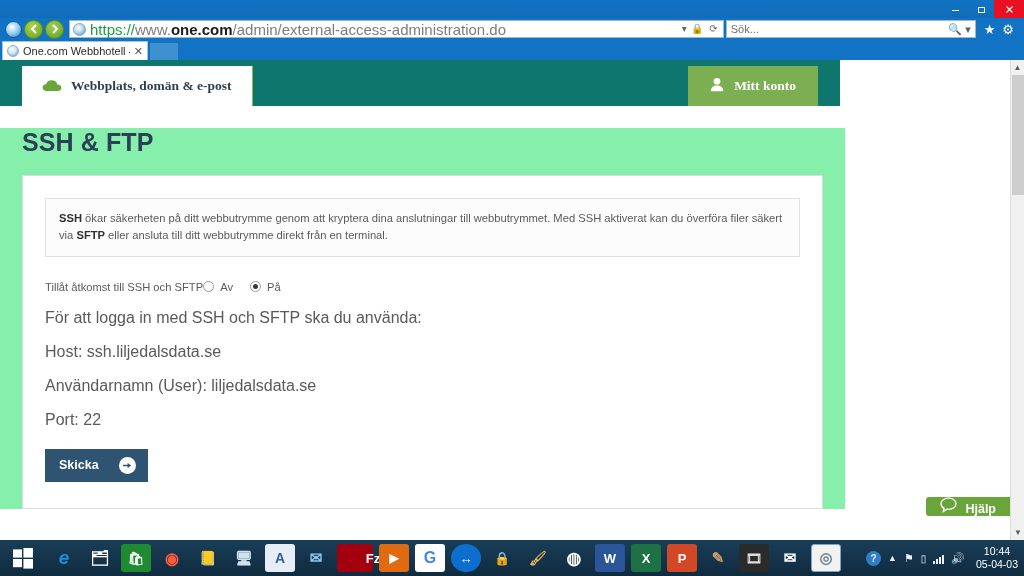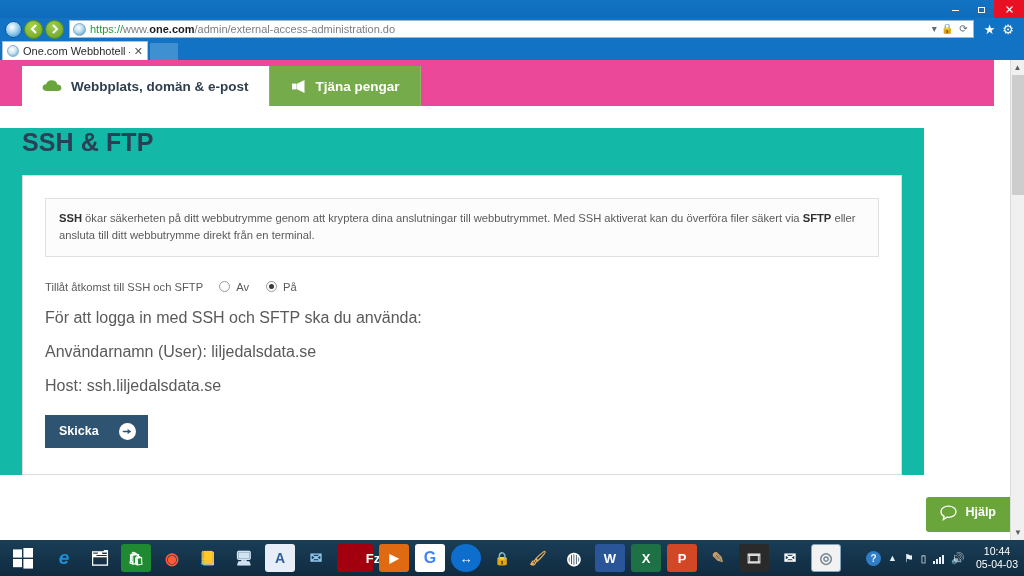--- a/index.html
+++ b/index.html
@@ -46,21 +46,21 @@
   .addr {
     flex: 1; height: 18px; background: #ffffff; margin: 0 2px 0 3px;
     display: flex; align-items: center; padding: 0 3px;
     border: 1px solid #9ab8cf; position: relative;
   }
   .addr .fav {
     width: 13px; height: 13px; border-radius: 50%;
     background: radial-gradient(circle at 40% 35%, #ffffff 0%, #b9dcef 45%, #3d8fc4 100%);
     border: 1px solid #7fa9c6; margin-right: 4px; flex: none;
   }
-  .url { font-size: 11px; color: #7d7d7d; white-space: nowrap; overflow: hidden; }
+  .url { font-size: 15px; color: #7d7d7d; white-space: nowrap; overflow: hidden; }
   .url b { color: #1d1d1d; font-weight: bold; }
   .url .scheme { color: #1d9c44; }
   .addr-icons { margin-left: auto; display: flex; align-items: center; gap: 5px; padding-right: 2px; }
   .addr-icons span { color: #5a6b78; font-size: 10px; line-height: 1; }
   .searchbox {
     width: 250px; height: 18px; background: #ffffff; border: 1px solid #9ab8cf;
     display: flex; align-items: center; padding: 0 4px; font-size: 11px; color: #6f6f6f;
   }
   .searchbox .srch-ico { margin-left: auto; color: #4d6576; font-size: 11px; }
   .ie-tools { display: flex; align-items: center; gap: 7px; padding: 0 6px 0 8px; color: #ffffff; font-size: 13px; }
@@ -84,52 +84,52 @@
   .btab .tabx { margin-left: auto; color: #555; font-size: 11px; padding-left: 4px; }
   .newtab { position: absolute; left: 150px; top: 3px; width: 28px; height: 17px; background: #3f90d0; }
 
   
   .viewport {
     position: absolute; top: 60px; left: 0; width: 1010px; height: 480px;
     background: #ffffff; overflow: hidden;
   }
 
   
-  .greenbar { position: relative; width: 994px; height: 46px; background: #ec4899; }
+  .greenbar { position: relative; width: 840px; height: 46px; background: #0f766e; font-family: Liberation Serif, serif; }
   .gtabs { position: absolute; left: 22px; top: 6px; display: flex; height: 40px; }
   .gtab {
     display: flex; align-items: center; gap: 9px;
     padding: 0 20px; height: 40px; color: #ffffff; font-size: 13.5px; font-weight: bold;
     background: #76ab4b; border-right: 1px solid #87b85f;
   }
   .gtab.active { background: #ffffff; color: #2f3f4f; }
   .gtab .ico { display: flex; align-items: center; }
   .acct {
     position: absolute; right: 22px; top: 6px; height: 40px;
     display: flex; align-items: center; gap: 10px; padding: 0 22px;
     background: #7cae52; color: #ffffff; font-size: 13.5px; font-weight: bold;
   }
 
   
-  .pagebody { position: relative; width: 924px; background: #14b8a6; padding: 0 22px; }
+  .pagebody { position: relative; width: 845px; background: #86efac; padding: 0 22px; }
   h1.page-title {
     font-size: 25px; color: #2b3f56; font-weight: bold; margin: 22px 0 18px 0;
     letter-spacing: .1px;
   }
   .panel { border: 1px solid #dcdcdc; background: #ffffff; padding: 22px 22px 26px 22px; }
   h2.panel-title { font-size: 13.5px; color: #2b3f56; font-weight: bold; margin-bottom: 17px; }
 
   .infobox {
     border: 1px solid #e1e1e1; background: #fcfcfc; padding: 11px 13px;
     font-size: 11.2px; color: #5a5a5a; line-height: 1.55;
   }
   .infobox b { color: #303030; }
 
   .radio-row { display: flex; align-items: center; gap: 0; margin: 24px 0 8px 0; font-size: 11.2px; color: #5a5a5a; }
-  .radio-row .rlabel { margin-right: 16px; }
+  .radio-row .rlabel { margin-right: 0; }
   .radio-opt { display: flex; align-items: center; gap: 6px; margin-right: 17px; }
   .radio {
     width: 11px; height: 11px; border-radius: 50%;
     border: 1px solid #9a9a9a; background: #ffffff; position: relative; flex: none;
   }
   .radio.on::after {
     content: ""; position: absolute; left: 2px; top: 2px;
     width: 5px; height: 5px; border-radius: 50%; background: #3a3a3a;
   }
   .line { font-size: 16px; color: #5a5a5a; margin-top: 16px; }
@@ -142,21 +142,21 @@
   }
   .skicka .circ {
     width: 17px; height: 17px; border-radius: 50%; background: #ffffff;
     display: flex; align-items: center; justify-content: center;
   }
 
   
   .help {
     position: absolute; right: 0px; top: 437px;
     background: #6aa53c; color: #ffffff; font-size: 12.5px; font-weight: bold;
-    padding: 8px 14px; display: flex; align-items: flex-start; gap: 8px;
+    padding: 0 14px; display: flex; align-items: flex-end; gap: 8px;
     border-radius: 3px 0 0 3px;
   }
 
   
   .pgscroll {
     position: absolute; top: 60px; right: 0; width: 14px; height: 480px;
     background: #f0f0f0; border-left: 1px solid #dcdcdc;
   }
   .pgscroll .ar {
     height: 15px; display: flex; align-items: center; justify-content: center;
@@ -224,20 +224,24 @@
     <div class="addr">
       <span class="fav"></span>
       <span class="url"><span class="scheme">https://</span><span>www.</span><b>one.com</b><span>/admin/external-access-administration.do</span></span>
       <span class="addr-icons">
         <span>▾</span>
         <span>🔒</span>
         <span>⟳</span>
       </span>
     </div>
 
+    <div class="searchbox">
+      <span>Sök...</span>
+      <span class="srch-ico">🔍 ▾</span>
+    </div>
 
     <div class="ie-tools">
       <span>★</span>
       <span>⚙</span>
     </div>
   </div>
 
   <div class="tabstrip">
     <div class="btab">
       <span class="fav"></span>
@@ -255,31 +259,31 @@
         <div class="gtab active">
           <span class="ico">
             <svg width="20" height="14" viewBox="0 0 20 14">
               <path d="M5 12 Q0.6 12 0.6 8.6 Q0.6 5.6 4.1 5.2 Q5.3 1.2 9.6 1.2 Q14.2 1.2 15.3 5.4 Q19.4 5.7 19.4 9 Q19.4 12 15.4 12 Z" fill="#6aa53c"></path>
             </svg>
           </span>
           <span>Webbplats, domän &amp; e-post</span>
         </div>
 
 
-        <div class="gtab">
-          <span class="ico">
-            <svg width="17" height="15" viewBox="0 0 17 15">
-              <path d="M14.5 1 L6.5 5 L6.5 10 L14.5 14 Z" fill="#ffffff"></path>
-              <rect x="2" y="4.6" width="4.2" height="5.8" fill="#ffffff"></rect>
-            </svg>
-          </span>
-          <span>Tjäna pengar</span>
-        </div>
-      </div>
-
+      </div>
+
+      <div class="acct">
+        <span>
+          <svg width="14" height="15" viewBox="0 0 14 15">
+            <circle cx="7" cy="4.3" r="3.4" fill="#ffffff"></circle>
+            <path d="M0.8 14.2 Q0.8 8.6 7 8.6 Q13.2 8.6 13.2 14.2 Z" fill="#ffffff"></path>
+          </svg>
+        </span>
+        <span>Mitt konto</span>
+      </div>
     </div>
 
     <div class="pagebody">
       <h1 class="page-title">SSH &amp; FTP</h1>
 
       <div class="panel">
 
         <div class="infobox">
           <b>SSH</b><span> ökar säkerheten på ditt webbutrymme genom att kryptera dina anslutningar till webbutrymmet. Med SSH aktiverat kan du överföra filer säkert via </span><b>SFTP</b><span> eller ansluta till ditt webbutrymme direkt från en terminal.</span>
         </div>
@@ -290,22 +294,23 @@
             <span class="radio"></span>
             <span>Av</span>
           </label>
           <label class="radio-opt">
             <span class="radio on"></span>
             <span>På</span>
           </label>
         </div>
 
         <div class="line">För att logga in med SSH och SFTP ska du använda:</div>
+        <div class="line">Host: ssh.liljedalsdata.se</div>
         <div class="line">Användarnamn (User): liljedalsdata.se</div>
-        <div class="line">Host: ssh.liljedalsdata.se</div>
+        <div class="line">Port: 22</div>
 
 
         <button class="skicka">
           <span>Skicka</span>
           <span class="circ">
             <svg width="11" height="11" viewBox="0 0 11 11">
               <path d="M1.5 5.5 H8" stroke="#2e5472" stroke-width="1.6" stroke-linecap="round"></path>
               <path d="M5.6 2.8 L8.7 5.5 L5.6 8.2" fill="#2e5472"></path>
             </svg>
           </span>

